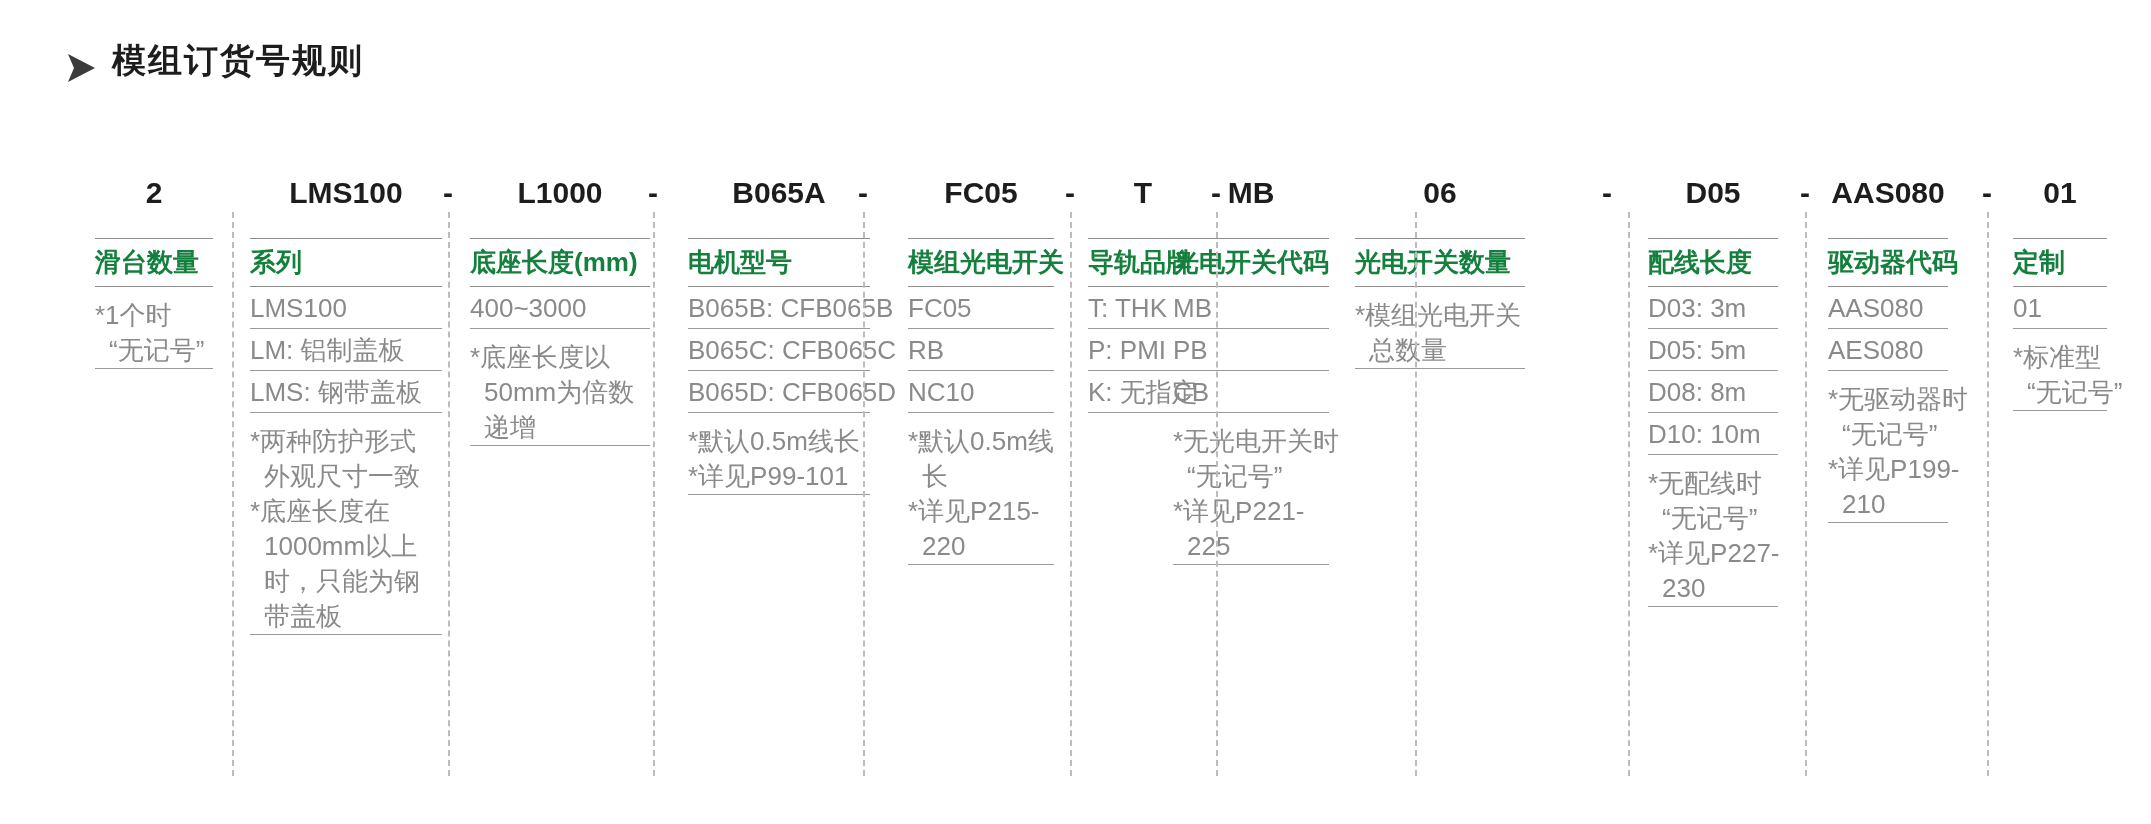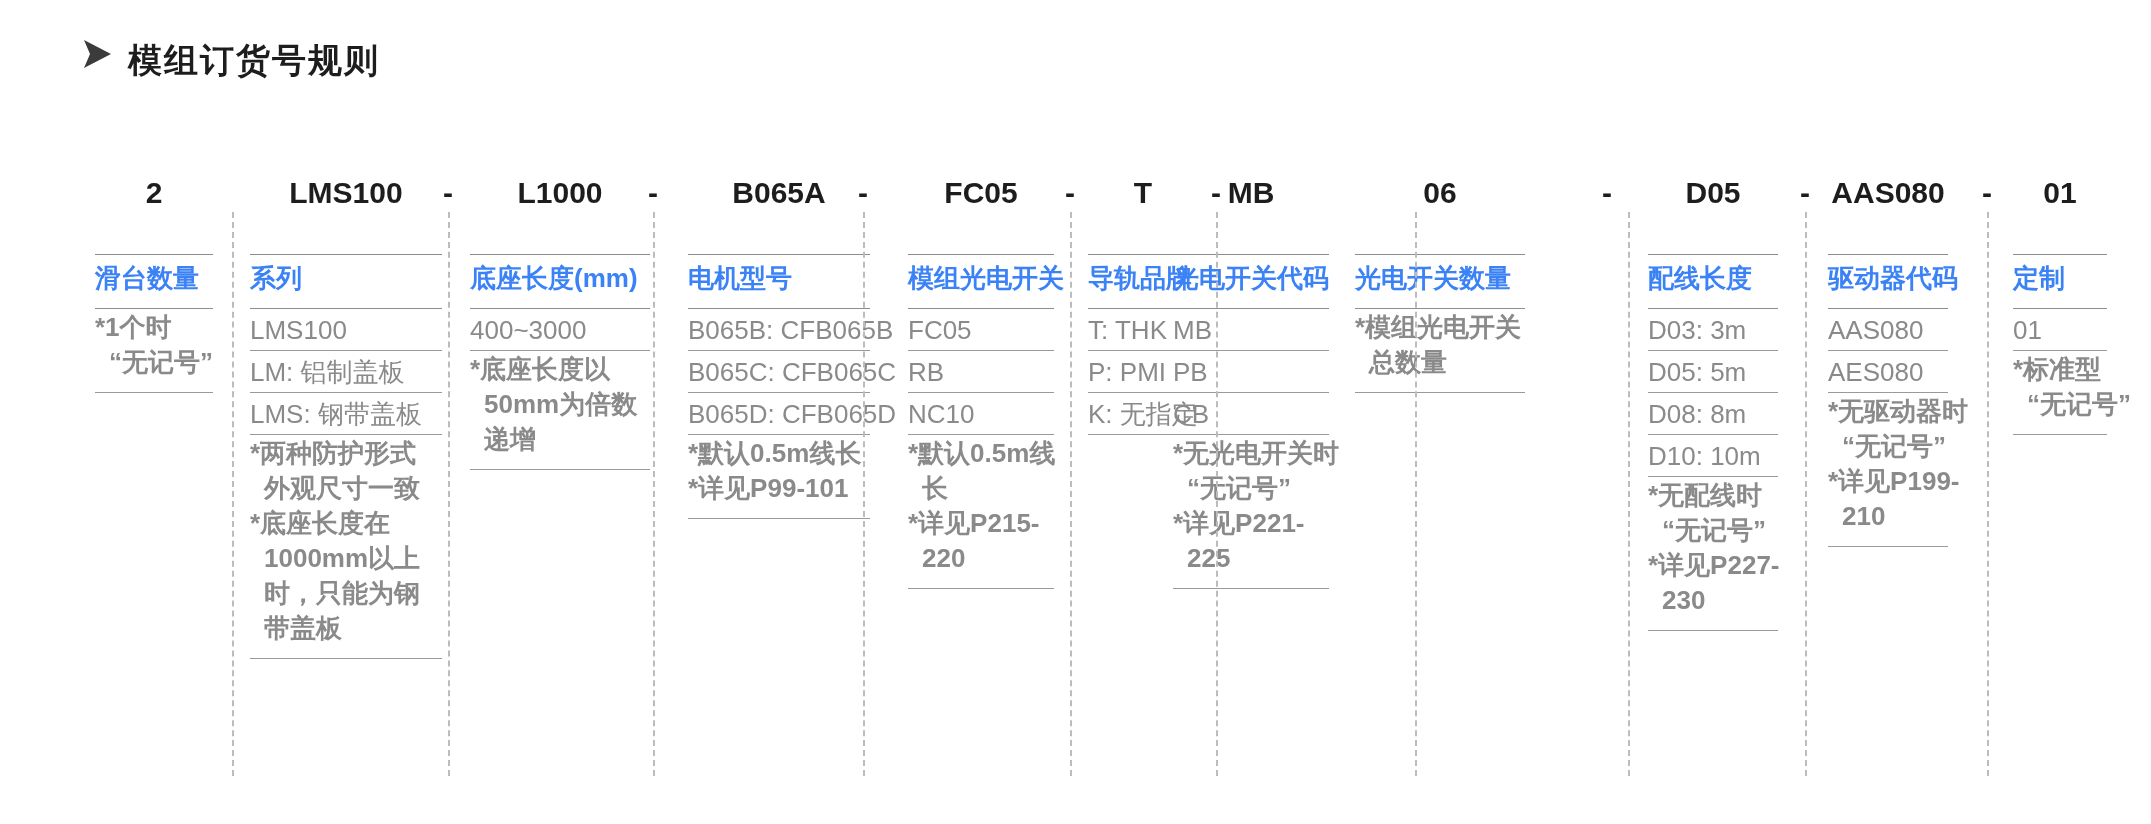--- a/index.html
+++ b/index.html
@@ -5,36 +5,36 @@
   * { margin:0; padding:0; box-sizing:border-box; }
   html,body { background:#ffffff; }
   body {
     width:2151px; height:824px;
     font-family:"Liberation Sans","DejaVu Sans",sans-serif;
     position:relative; overflow:hidden;
   }
   .page { position:absolute; inset:0; background:#ffffff; }
 
   
-  .title-row { position:absolute; left:84px; top:38px; display:flex; align-items:flex-start; gap:16px; }
+  .title-row { position:absolute; left:68px; top:38px; display:flex; align-items:flex-end; gap:16px; }
   .title-row h1 { font-size:34px; font-weight:700; color:#1d1d1d; letter-spacing:2px; }
   .arrow-icon { display:inline-block; line-height:0; }
 
   
   .col { position:absolute; top:176px; }
   .code { font-size:30px; font-weight:700; color:#1d1d1d; text-align:center; line-height:34px; height:34px; white-space:nowrap; }
   .label {
-    margin-top:44px; border-top:1px solid #8d8d8d; border-bottom:1px solid #8d8d8d;
-    padding:9px 0 16px; font-size:26px; font-weight:700; color:#3b82f6; white-space:nowrap; line-height:28px;
+    margin-top:28px; border-top:1px solid #8d8d8d; border-bottom:1px solid #8d8d8d;
+    padding:9px 0 10px; font-size:26px; font-weight:700; color:#15803d; white-space:nowrap; line-height:28px;
   }
   .option {
     padding:8px 0 6px; border-bottom:1px solid #9a9a9a;
     font-size:26px; color:#8a8a8a; white-space:nowrap; line-height:27px;
   }
-  .notes { margin-top:1px; padding-bottom:12px; border-bottom:1px solid #9a9a9a;font-weight:bold; }
+  .notes { margin-top:11px; border-bottom:1px solid #9a9a9a; }
   .note {
     font-size:26px; color:#8a8a8a; line-height:35px;
     white-space:pre; padding-left:14px; text-indent:-14px;
   }
 
   
   .col-1  { left:95px;   width:118px; }
   .col-2  { left:250px;  width:192px; }
   .col-3  { left:470px;  width:180px; }
   .col-4  { left:688px;  width:182px; }

